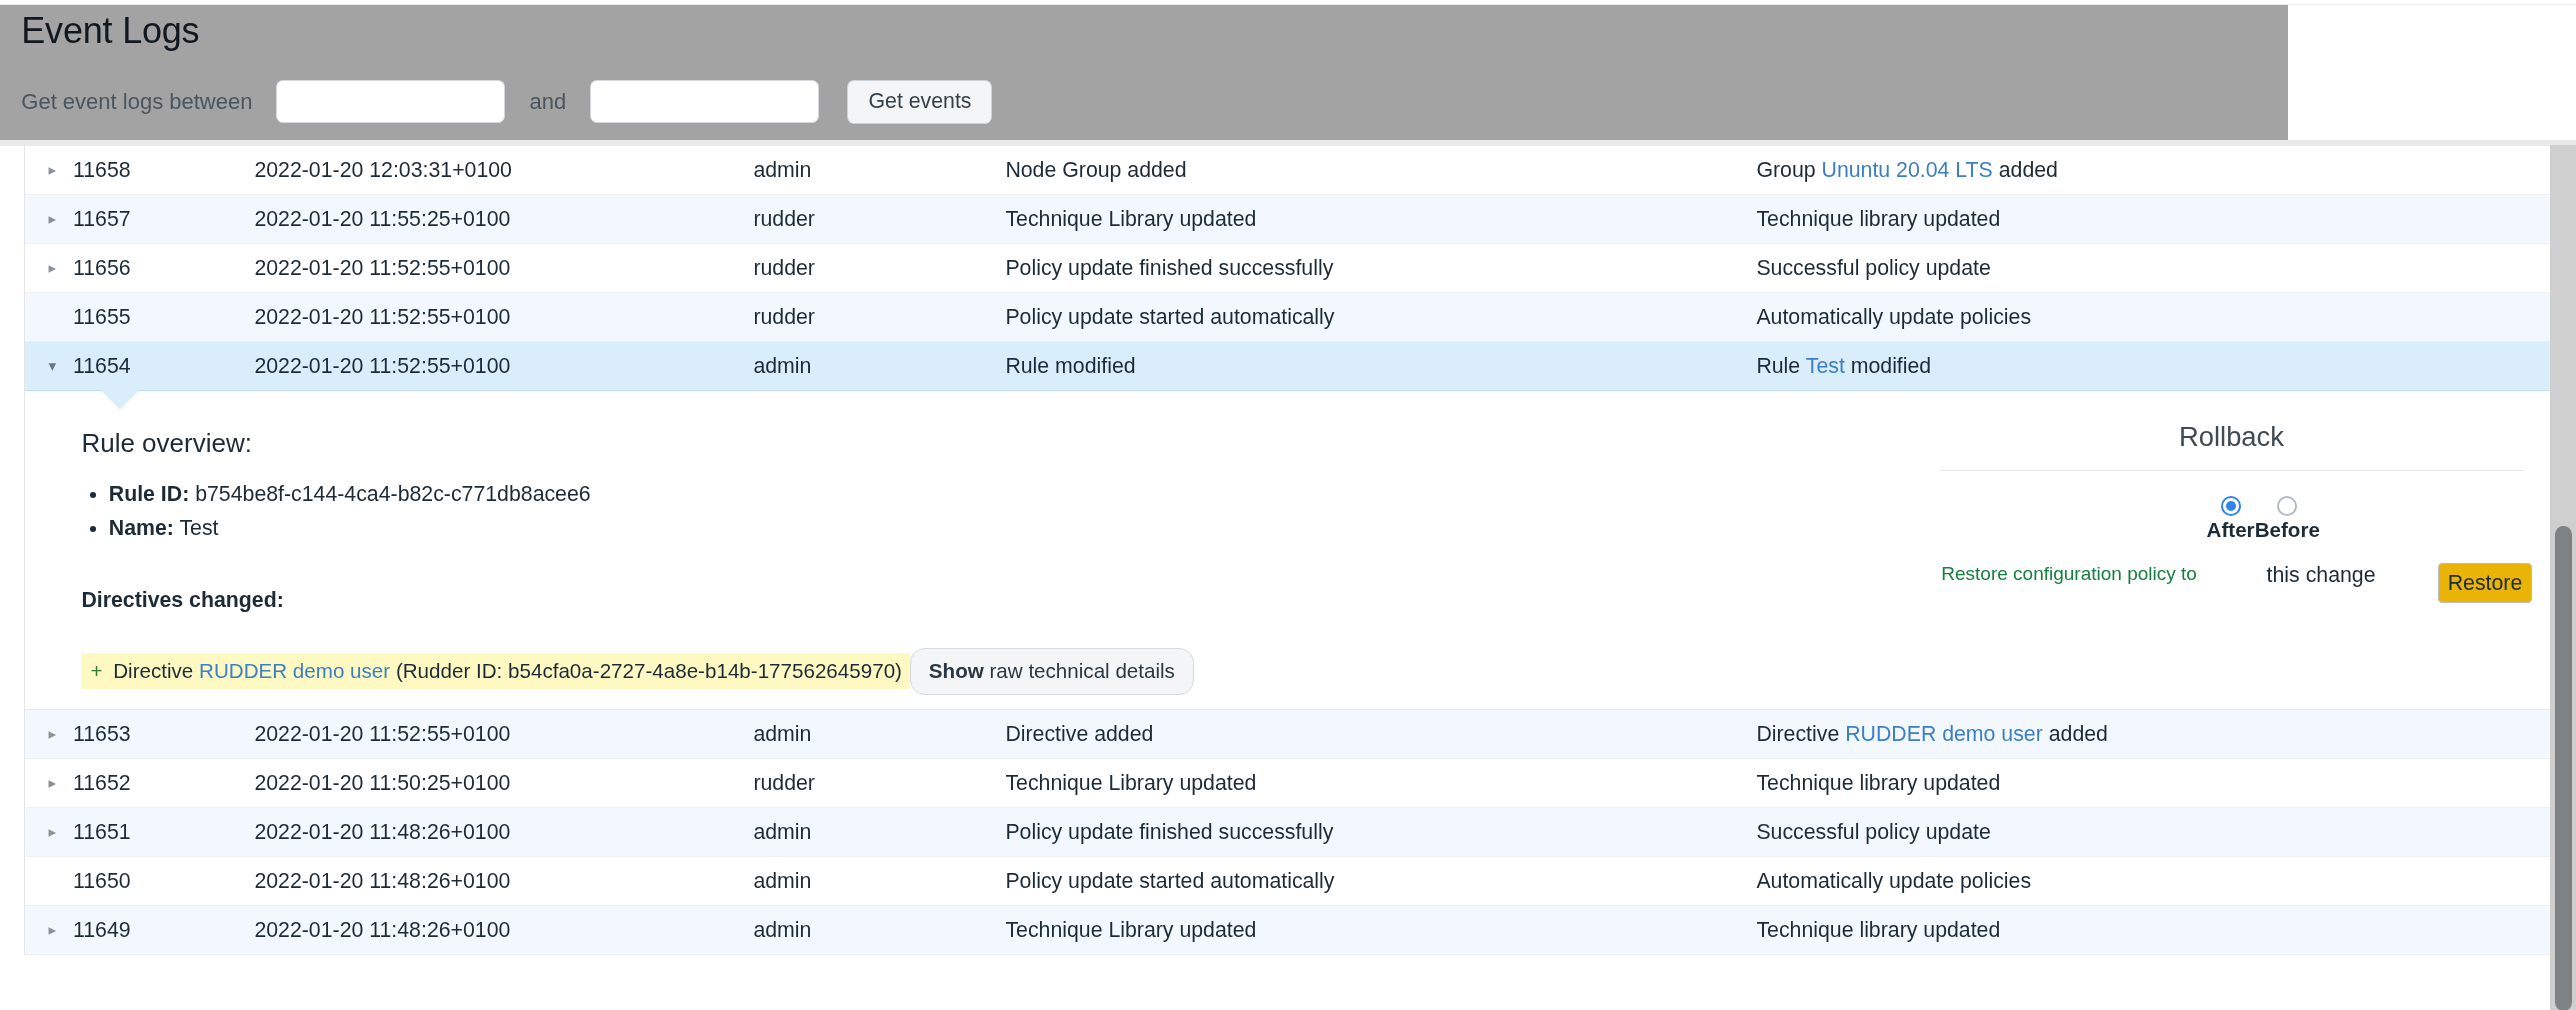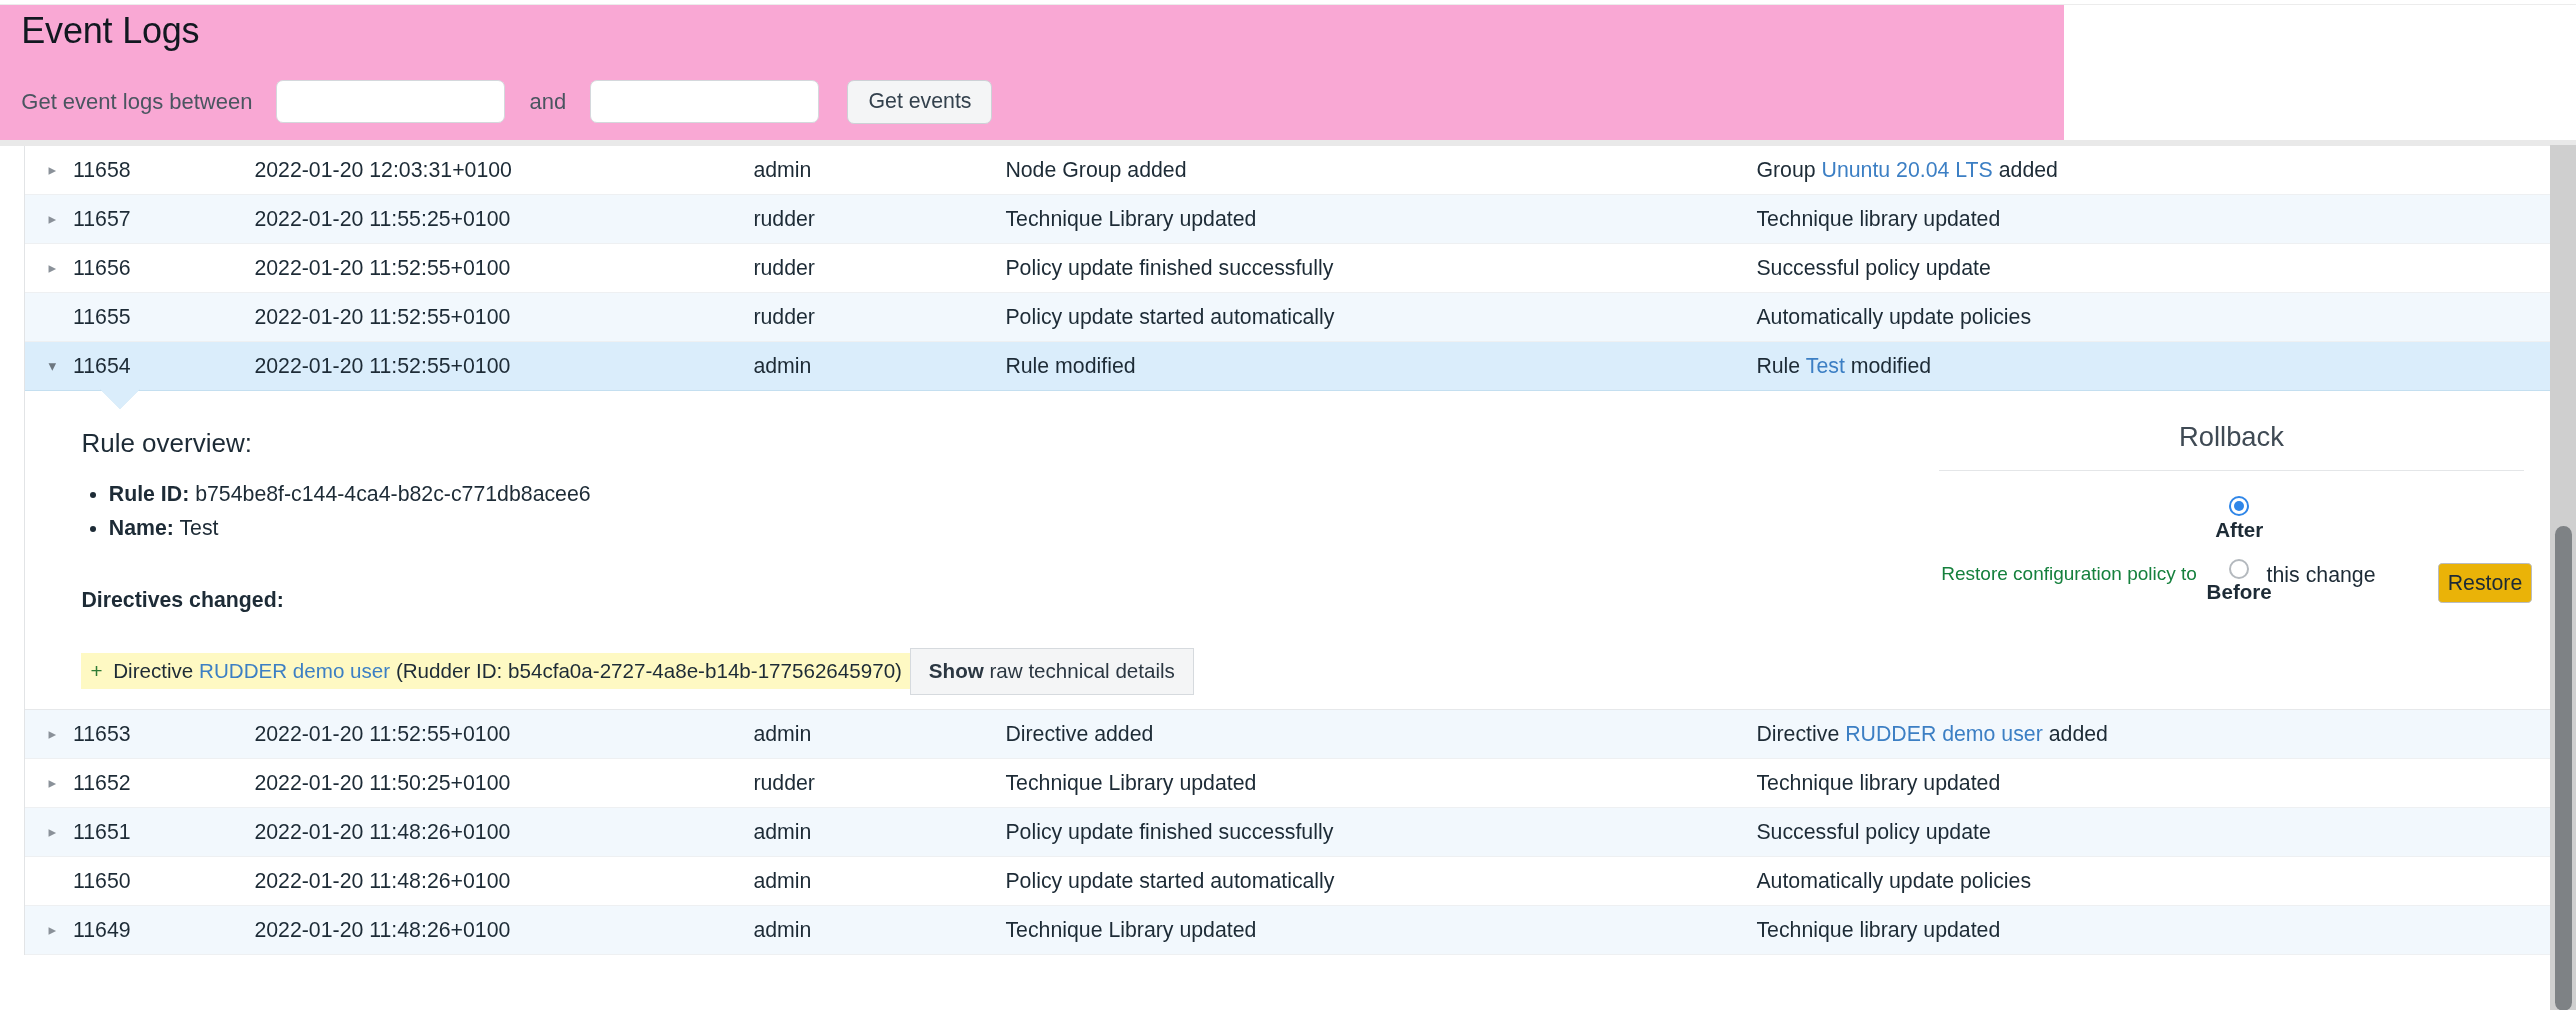--- a/index.html
+++ b/index.html
@@ -16,22 +16,22 @@
   #page { position: relative; width: 2576px; height: 1011px; background:#fff; }
 
   
   .top-strip {
     position:absolute; top:0; left:0; width:2576px; height:4.6px;
     background:#ffffff; border-bottom:0.8px solid #ececec;
   }
 
   
   .page-header {
-    position:absolute; top:4.6px; left:0; width:2064px; height:139px;
-    background:#f9a8d4;
+    position:absolute; top:4.6px; left:0; width:2288px; height:139px;
+    background:#a3a3a3;
   }
   .page-title {
     position:absolute; left:21.3px; top:6.1px;
     font-size:36px; font-weight:400; color:#111820;
     letter-spacing:-0.2px; line-height:1.1;
     white-space:nowrap;
   }
 
   .filter-bar {
     position:absolute; left:21.3px; top:75px;
@@ -149,21 +149,21 @@
     display:inline-block;
     background:#fef9c3; color:#1d2b36;
     font-size:20.6px; line-height:1.55;
     padding:2.3px 7.6px 2.3px 0;
   }
   .dir-added .plus { color:#2f7c35; font-weight:400; padding:0 10.7px 0 9.1px; }
 
   .show-raw-btn {
     margin-top:27.4px;
     height:47px; padding:0 18.3px;
-    border:0.8px solid #d6dade; border-radius:0;
+    border:0.8px solid #d6dade; border-radius:15px;
     background:#f4f5f6; color:#2b3742;
     font-family:"Liberation Sans", sans-serif;
     font-size:20.6px; line-height:1; cursor:pointer;
   }
   .show-raw-btn b { font-weight:700; }
 
   
   .rollback-title {
     text-align:center; font-size:27.4px; color:#3f4a54;
     font-weight:400; padding-top:12.2px;
@@ -181,21 +181,21 @@
     position:relative;
   }
   .radio.checked { border-color:#2f86e8; }
   .radio.checked::after {
     content:""; position:absolute; left:50%; top:50%;
     width:10px; height:10px; border-radius:50%;
     background:#2f86e8; transform:translate(-50%,-50%);
   }
   .radio-stack {
     position:absolute; left:268px; top:4.6px;
-    display:flex; flex-direction:column; align-items:center;
+    display:flex; flex-direction:row; align-items:center;
   }
   .radio-opt { display:flex; flex-direction:column; align-items:center; }
   .radio-opt .rlabel {
     font-size:20.6px; font-weight:700; color:#1d2b36; margin-top:1.5px;
   }
   .gap-between { height:17px; }
 
   .restore-pre {
     position:absolute; left:0; top:72px;
     font-size:19px; color:#15803d; white-space:nowrap;

